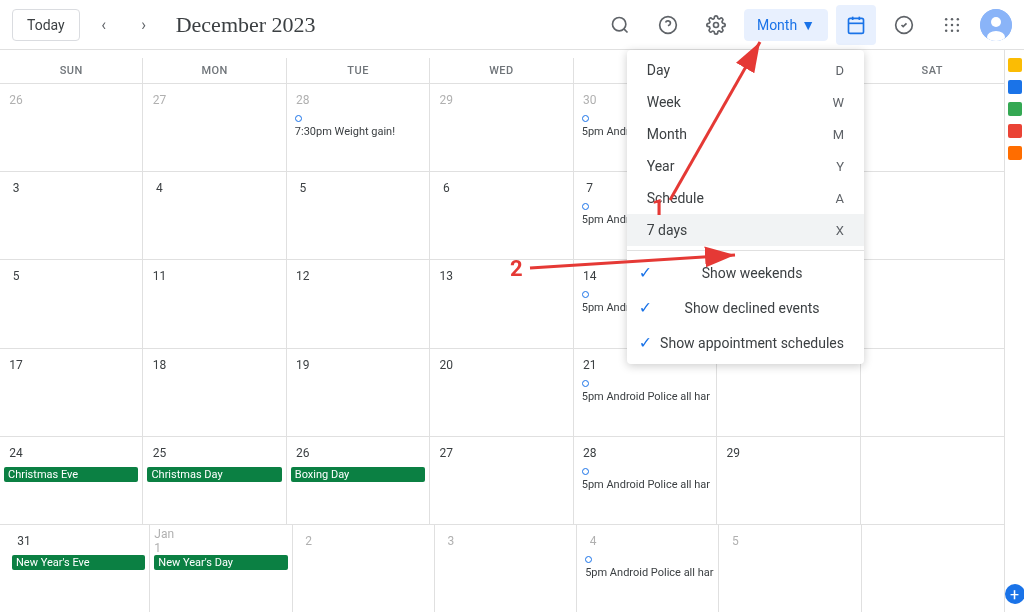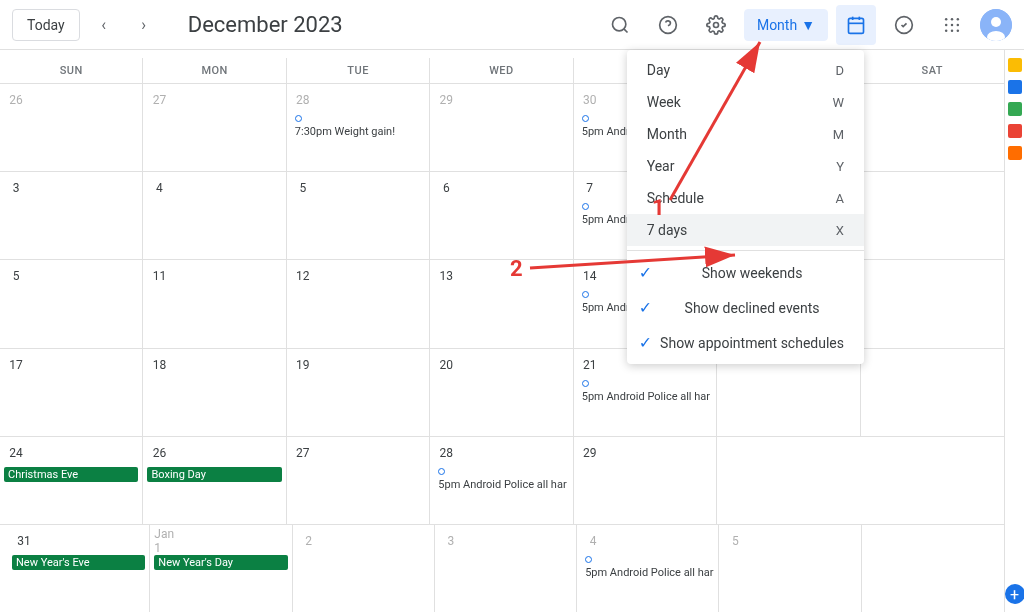--- a/index.html
+++ b/index.html
@@ -13,21 +13,21 @@
     .today-btn {
       padding: 7px 14px; border: 1px solid #dadce0; border-radius: 4px;
       background: #fff; font-size: 14px; cursor: pointer; color: #3c4043;
     }
     .nav-btn {
       width: 32px; height: 32px; border: none; background: none; cursor: pointer;
       border-radius: 50%; display: flex; align-items: center; justify-content: center;
       font-size: 16px; color: #5f6368;
     }
     .month-title {
-      font-size: 22px; font-weight: 400; color: #3c4043; margin-left: 20px; white-space: nowrap;
+      font-size: 22px; font-weight: 400; color: #3c4043; margin-left: 8px; white-space: nowrap; font-family: Liberation Serif, serif;
     }
     .header-spacer { flex: 1; }
     .header-icon-btn {
       width: 40px; height: 40px; border: none; background: none; cursor: pointer;
       border-radius: 50%; display: flex; align-items: center; justify-content: center;
       font-size: 18px; color: #5f6368;
     }
     .view-btn {
       display: flex; align-items: center; gap: 4px;
       padding: 7px 12px; border: 1px solid #dadce0; border-radius: 4px;
@@ -367,20 +367,24 @@
           <div class="cell-date"></div>
         </div>
       </div>
 
       <div class="calendar-row">
         <div class="calendar-cell">
           <div class="cell-date">24</div>
           <div class="event green">Christmas Eve</div>
         </div>
         <div class="calendar-cell">
+          <div class="cell-date">25</div>
+          <div class="event green">Christmas Day</div>
+        </div>
+        <div class="calendar-cell">
           <div class="cell-date">26</div>
           <div class="event green">Boxing Day</div>
         </div>
         <div class="calendar-cell">
           <div class="cell-date">27</div>
         </div>
         <div class="calendar-cell">
           <div class="cell-date">28</div>
           <div class="event blue-outline">
             <div class="event-dot"></div>

